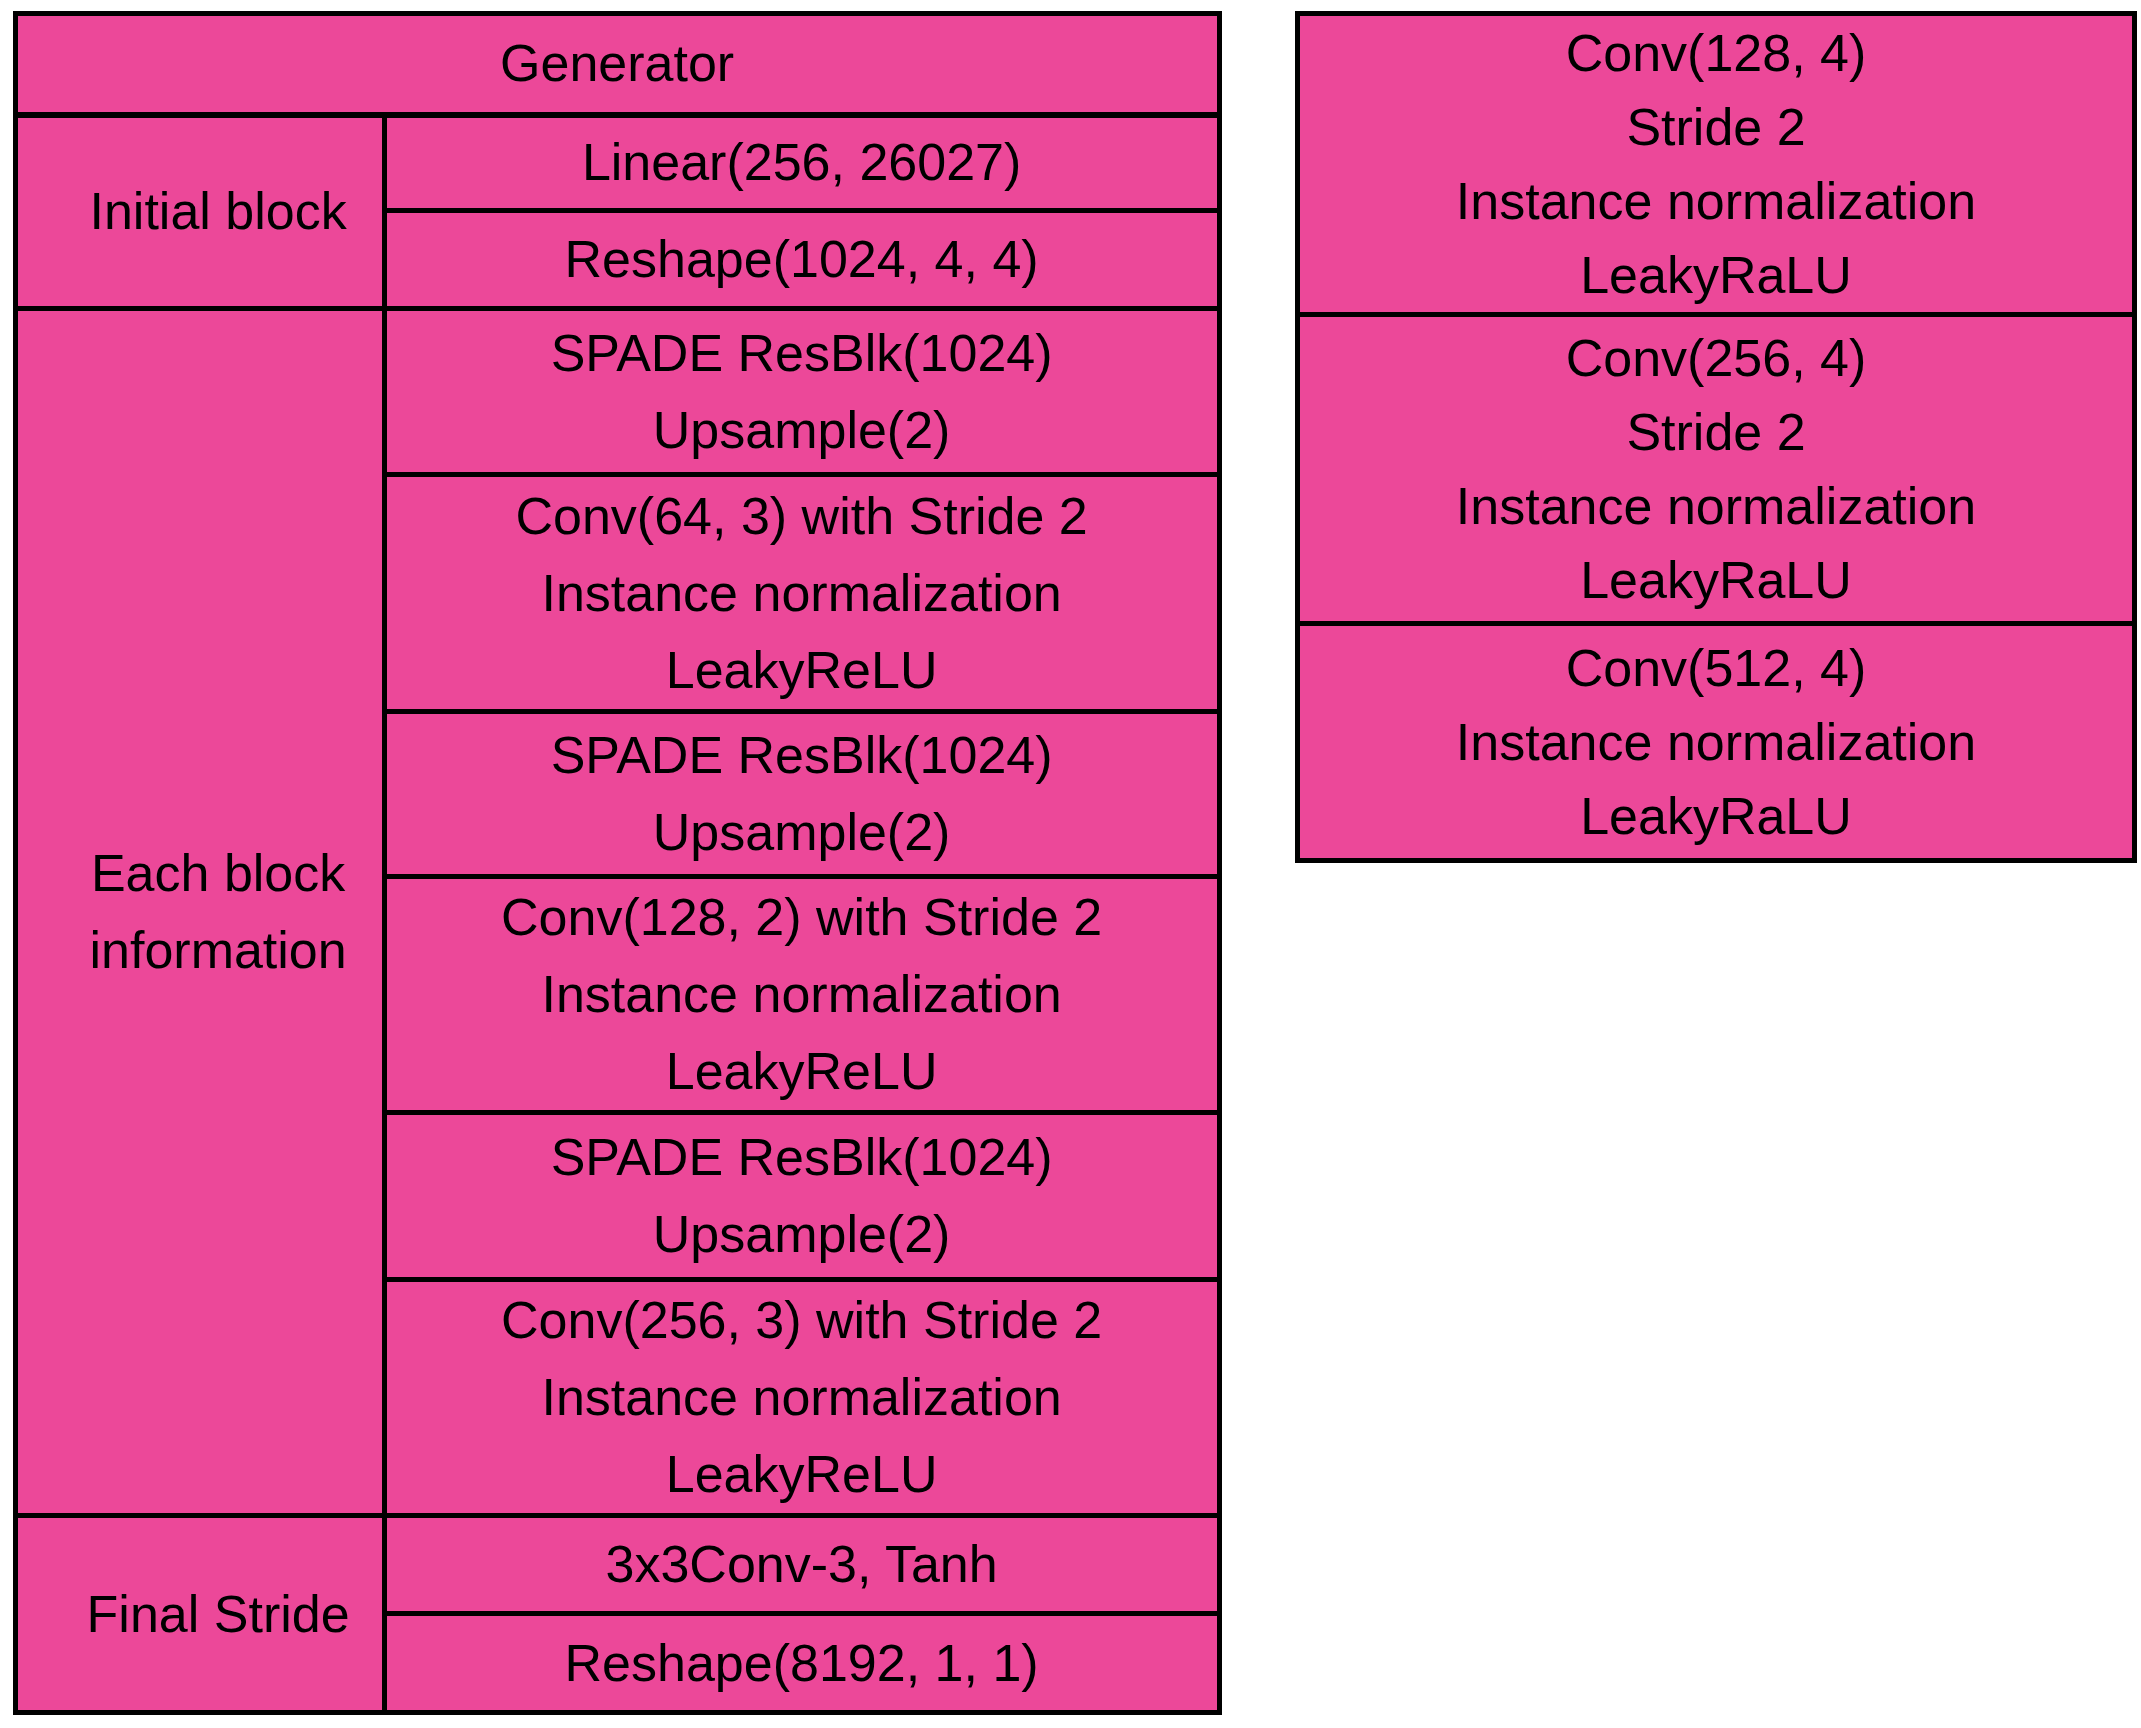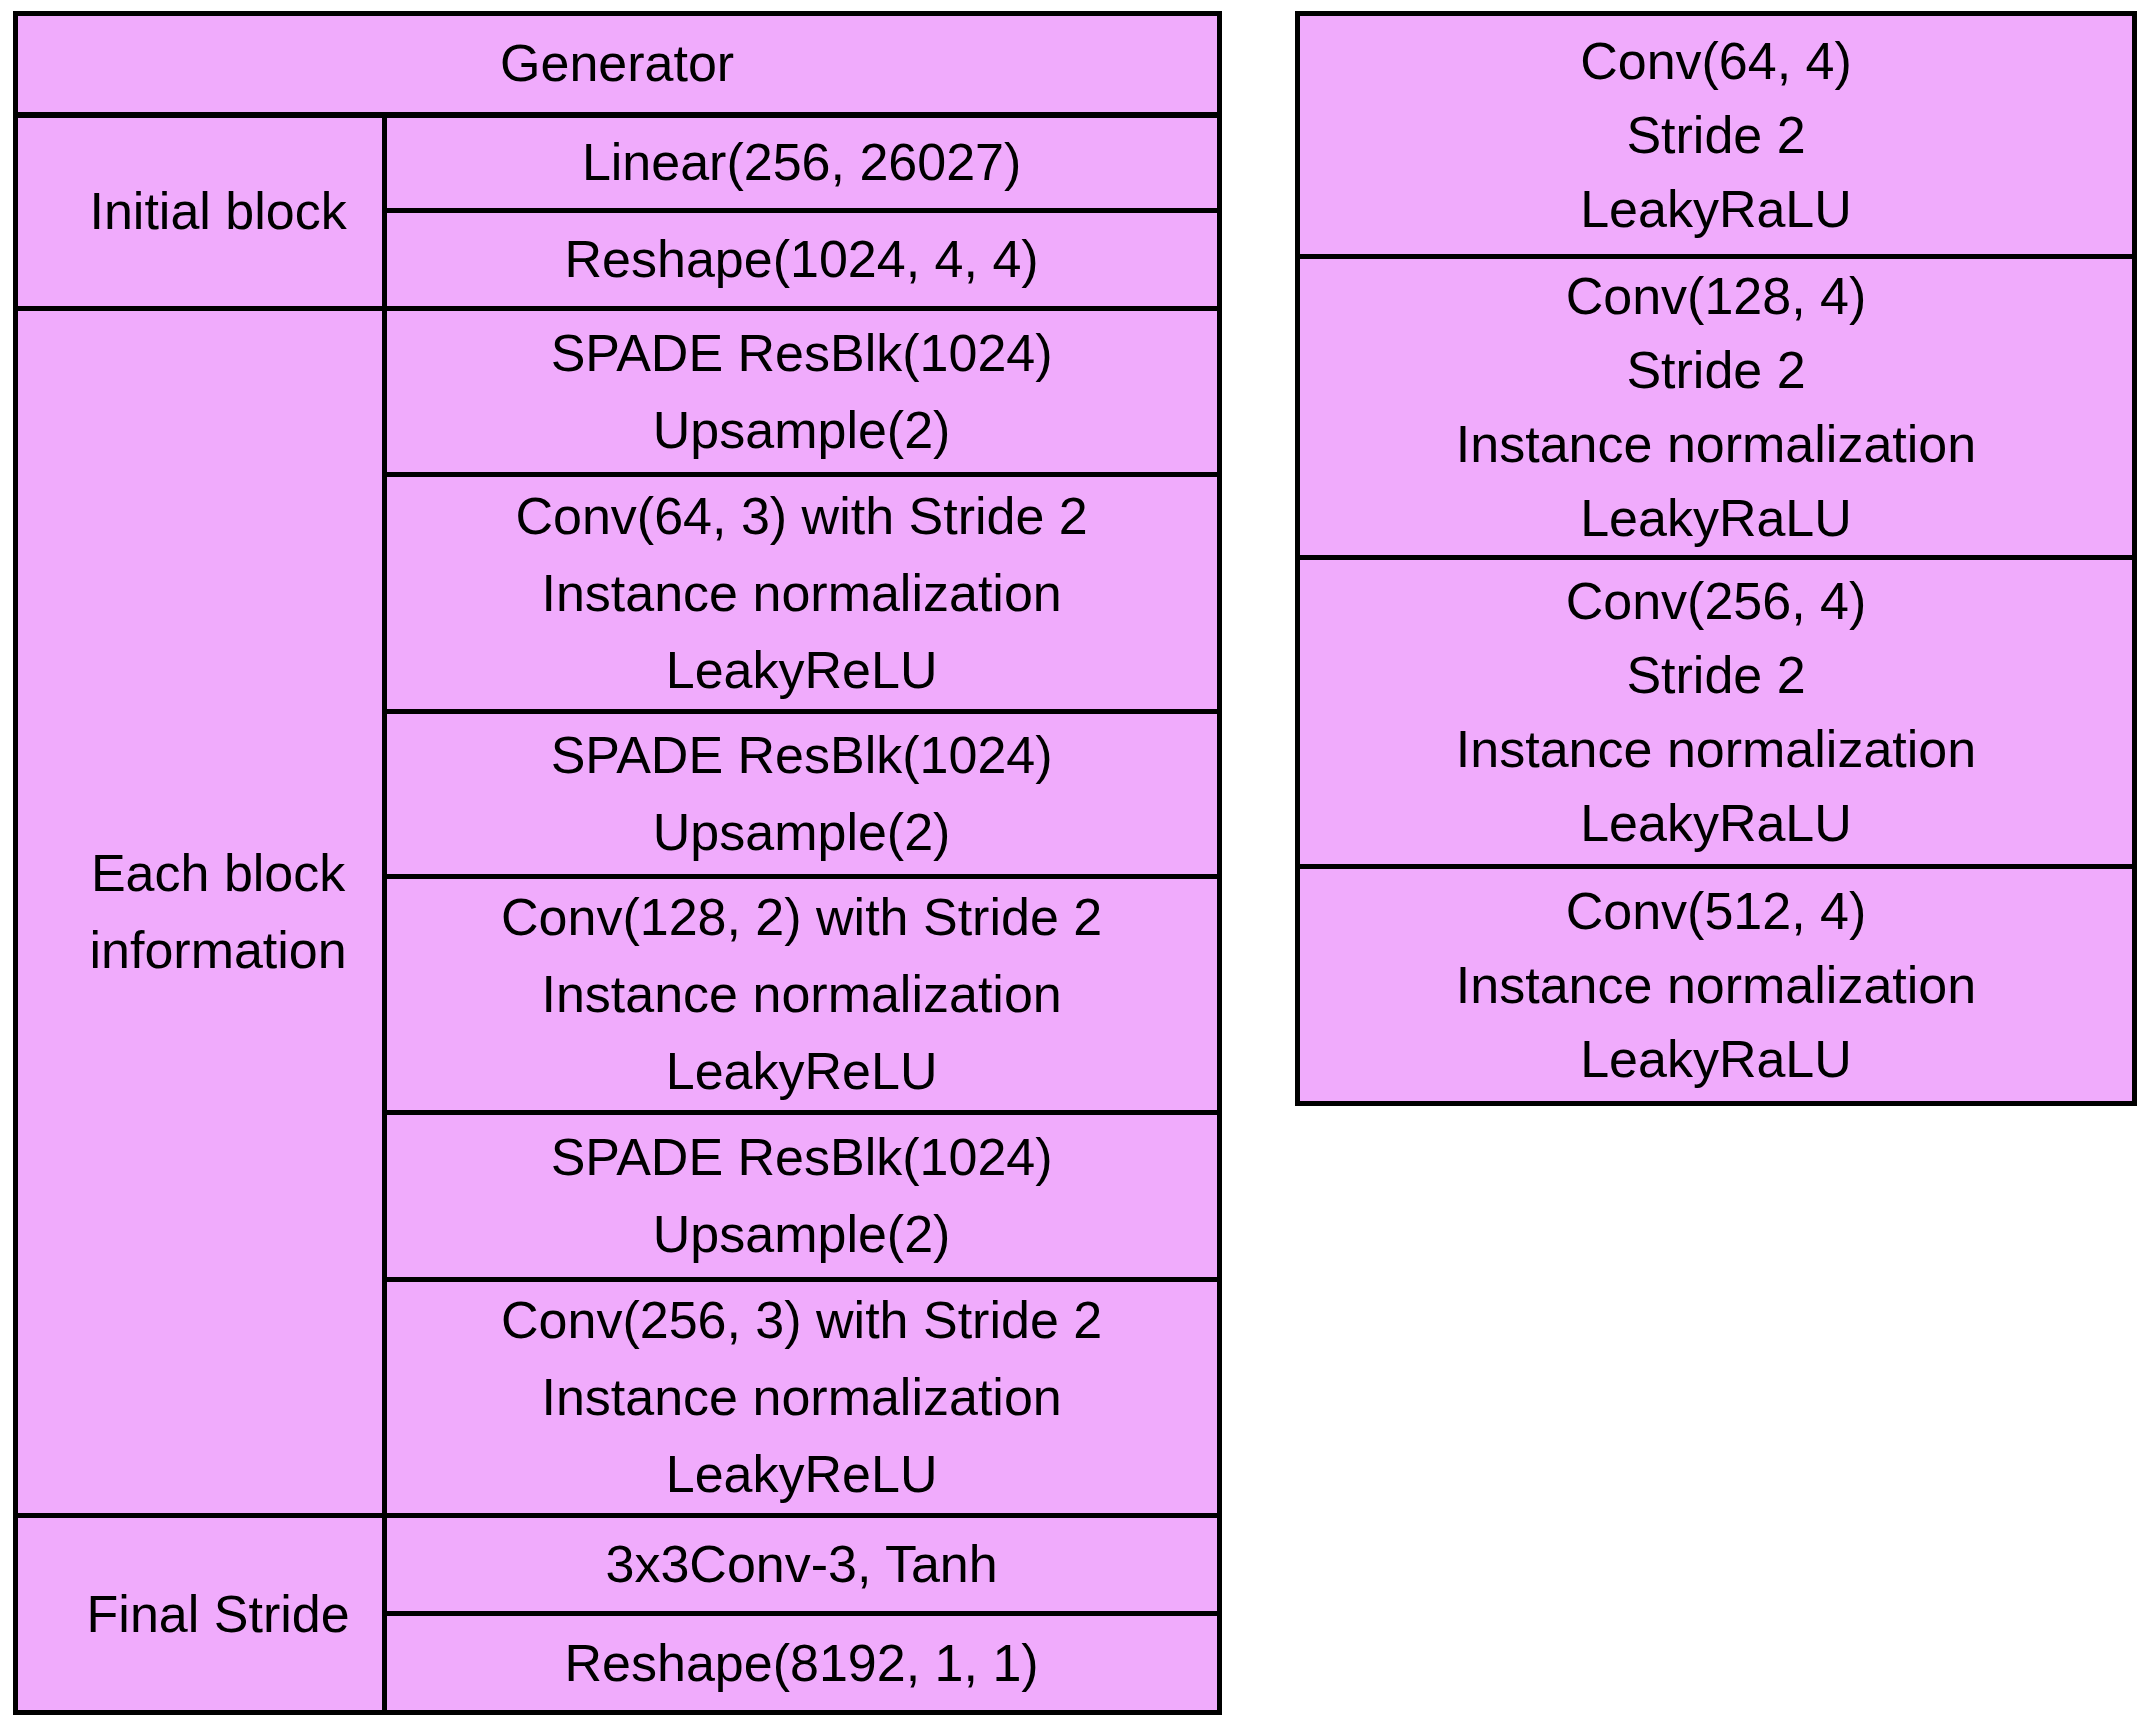--- a/index.html
+++ b/index.html
@@ -12,21 +12,21 @@
     width: 2141px;
     height: 1729px;
     background: #ffffff;
     font-family: "Liberation Sans", sans-serif;
     color: #000000;
   }
   table.arch {
     position: absolute;
     border-collapse: collapse;
     table-layout: fixed;
-    background: #f0abfc;
+    background: #ec4899;
     border: 5.9px solid #000000;
   }
   table.arch td {
     border: 5px solid #000000;
     text-align: center;
     vertical-align: middle;
     padding: 0;
     font-size: 52px;
     color: #000000;
     overflow: hidden;
@@ -142,27 +142,20 @@
         </td>
       </tr>
     </tbody>
   </table>
 
   <table class="arch" id="discriminator-table">
     <colgroup>
       <col style="width:837px">
     </colgroup>
     <tbody>
-      <tr style="height:243px">
-        <td>
-          <span class="ln">Conv(64, 4)</span>
-          <span class="ln">Stride 2</span>
-          <span class="ln">LeakyRaLU</span>
-        </td>
-      </tr>
       <tr style="height:298px">
         <td>
           <span class="ln">Conv(128, 4)</span>
           <span class="ln">Stride 2</span>
           <span class="ln">Instance normalization</span>
           <span class="ln">LeakyRaLU</span>
         </td>
       </tr>
       <tr style="height:309px">
         <td>

